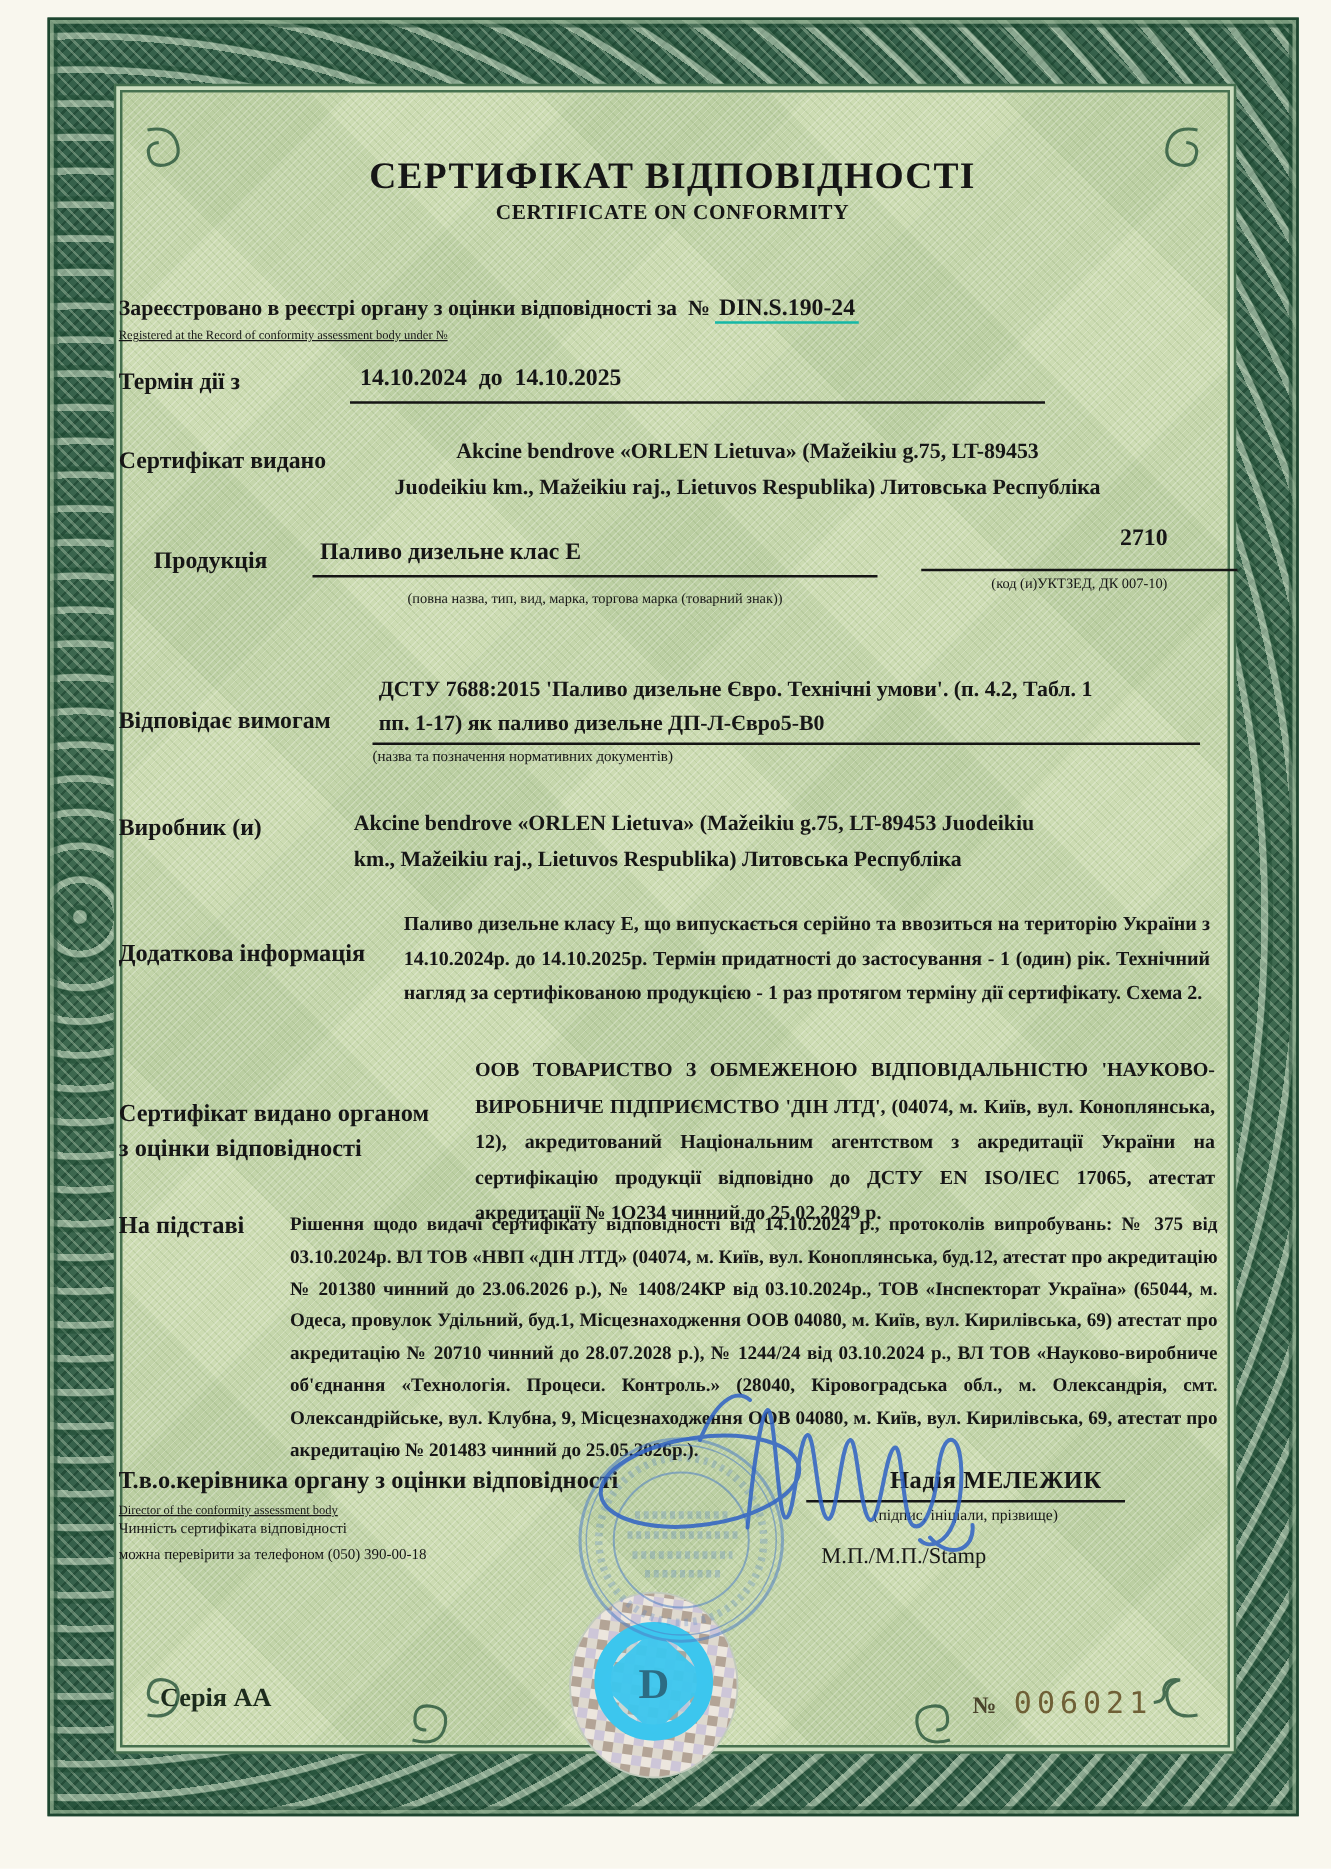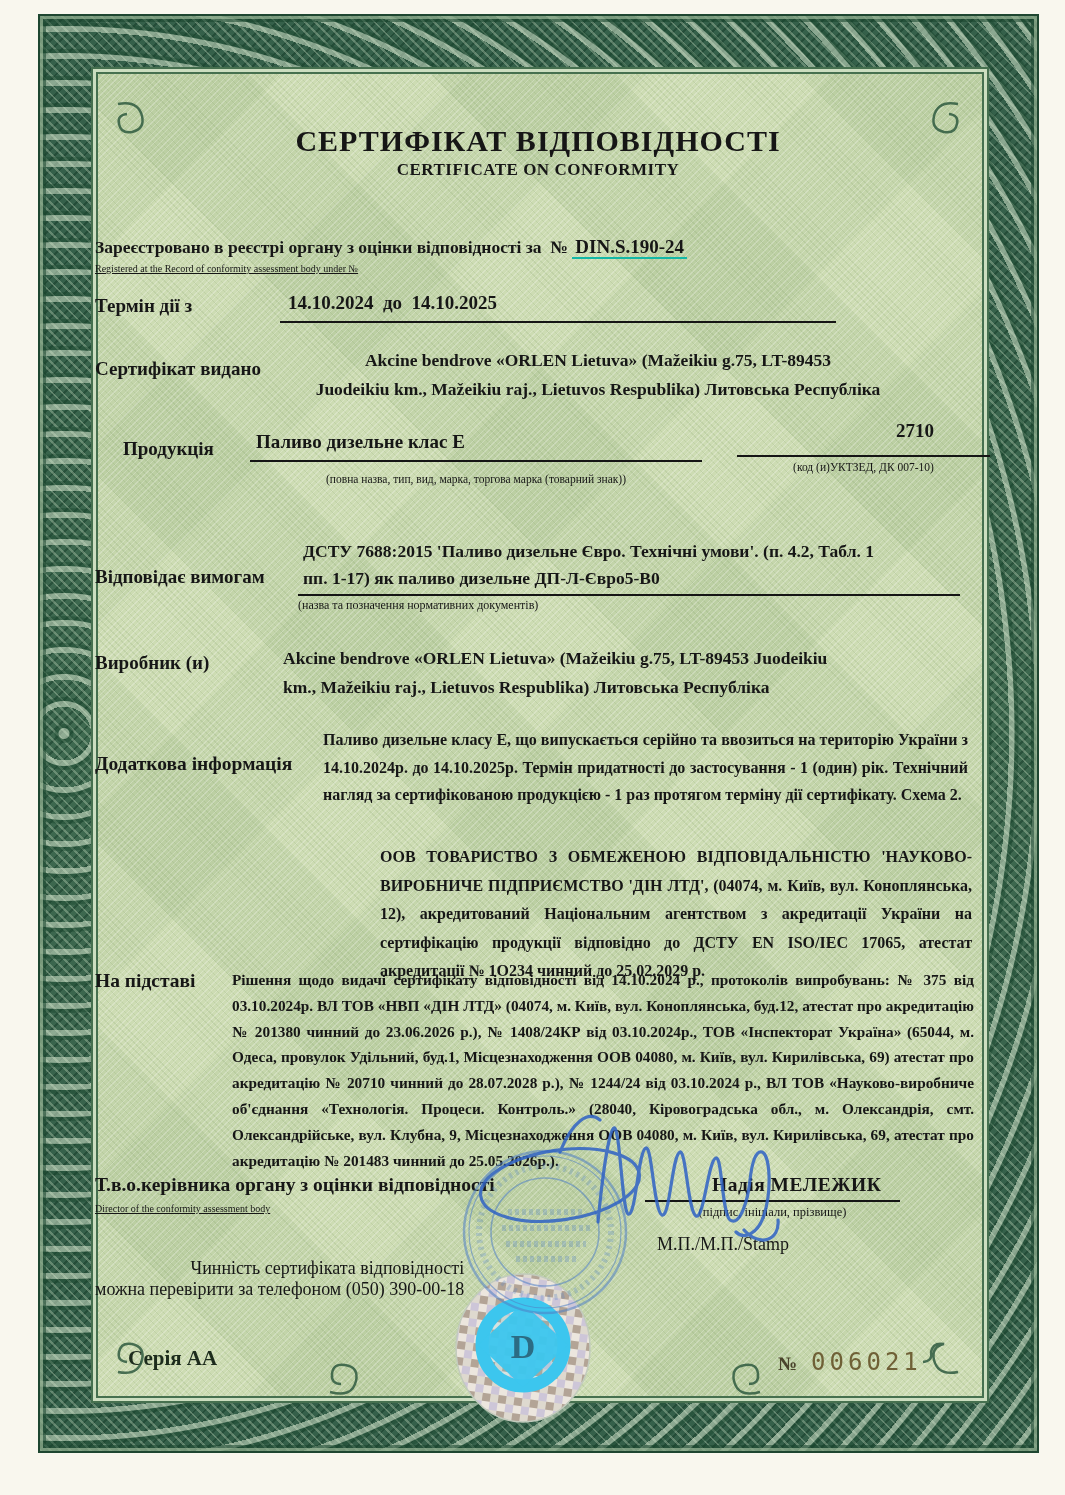--- a/index.html
+++ b/index.html
@@ -60,21 +60,21 @@
   .add-text{left:323px;top:726px;width:645px;font-size:16px;font-weight:bold;line-height:27.5px;}
   .body-label{left:95px;top:878px;font-size:19.5px;font-weight:bold;line-height:28px;}
   .body-text{left:380px;top:843px;width:592px;font-size:16px;font-weight:bold;line-height:28.5px;}
   .basis-label{left:95px;top:970px;font-size:19.5px;font-weight:bold;}
   .basis-text{left:232px;top:967px;width:742px;font-size:15.3px;font-weight:bold;line-height:25.8px;}
   .sig-role{left:95px;top:1174px;font-size:19.5px;font-weight:bold;}
   .sig-role-en{left:95px;top:1203px;}
   .sig-name{left:712px;top:1174px;font-size:19.5px;font-weight:bold;letter-spacing:.5px;}
   .sig-caption{left:645px;top:1205px;width:255px;font-size:12.5px;text-align:center;}
   .stamp-label{left:657px;top:1234px;font-size:18px;}
-  .verify{left:95px;top:1258px;font-size:18px;line-height:21px;text-align:right;}
+  .verify{left:95px;top:1212px;font-size:12px;line-height:21px;}
   .series{left:128px;top:1346px;font-size:21px;font-weight:bold;color:#1c2b1c;}
   .serial{left:778px;top:1348px;display:flex;align-items:baseline;gap:14px;}
   .serial .no{font-size:19px;font-weight:bold;color:#4a432c;}
   .serial .digits{font-family:"DejaVu Sans Mono","Liberation Mono",monospace;font-size:24px;color:#6f6036;letter-spacing:4px;}
   svg.overlay{position:absolute;left:0;top:0;pointer-events:none;}
 </style>
 </head>
 <body>
 
 <div class="page">
@@ -115,20 +115,24 @@
 
   <div class="abs manu-label">Виробник (и)</div>
   <div class="abs manu-value">
     <div>Akcine bendrove «ORLEN Lietuva» (Mažeikiu g.75, LT-89453 Juodeikiu</div>
     <div>km., Mažeikiu raj., Lietuvos Respublika) Литовська Республіка</div>
   </div>
 
   <div class="abs add-label">Додаткова інформація</div>
   <div class="abs add-text just">Паливо дизельне класу Е, що випускається серійно та ввозиться на територію України з 14.10.2024р. до 14.10.2025р. Термін придатності до застосування - 1 (один) рік. Технічний нагляд за сертифікованою продукцією - 1 раз протягом терміну дії сертифікату. Схема 2.</div>
 
+  <div class="abs body-label">
+    <div>Сертифікат видано органом</div>
+    <div>з оцінки відповідності</div>
+  </div>
   <div class="abs body-text just">ООВ ТОВАРИСТВО З ОБМЕЖЕНОЮ ВІДПОВІДАЛЬНІСТЮ 'НАУКОВО-ВИРОБНИЧЕ ПІДПРИЄМСТВО 'ДІН ЛТД', (04074, м. Київ, вул. Коноплянська, 12), акредитований Національним агентством з акредитації України на сертифікацію продукції відповідно до ДСТУ EN ISO/IEC 17065, атестат акредитації № 1О234 чинний до 25.02.2029 р.</div>
 
   <div class="abs basis-label">На підставі</div>
   <div class="abs basis-text just">Рішення щодо видачі сертифікату відповідності від 14.10.2024 р., протоколів випробувань: № 375 від 03.10.2024р. ВЛ ТОВ «НВП «ДІН ЛТД» (04074, м. Київ, вул. Коноплянська, буд.12, атестат про акредитацію № 201380 чинний до 23.06.2026 р.), № 1408/24КР від 03.10.2024р., ТОВ «Інспекторат Україна» (65044, м. Одеса, провулок Удільний, буд.1, Місцезнаходження ООВ 04080, м. Київ, вул. Кирилівська, 69) атестат про акредитацію № 20710 чинний до 28.07.2028 р.), № 1244/24 від 03.10.2024 р., ВЛ ТОВ «Науково-виробниче об'єднання «Технологія. Процеси. Контроль.» (28040, Кіровоградська обл., м. Олександрія, смт. Олександрійське, вул. Клубна, 9, Місцезнаходження ООВ 04080, м. Київ, вул. Кирилівська, 69, атестат про акредитацію № 201483 чинний до 25.05.2026р.).</div>
 
   <div class="abs sig-role">Т.в.о.керівника органу з оцінки відповідності</div>
   <div class="abs sig-role-en small">Director of the conformity assessment body</div>
   <div class="abs sig-name">Надія МЕЛЕЖИК</div>
   <div class="uline" style="left:645px;top:1200px;width:255px;"></div>
   <div class="abs sig-caption">(підпис, ініціали, прізвище)</div>

